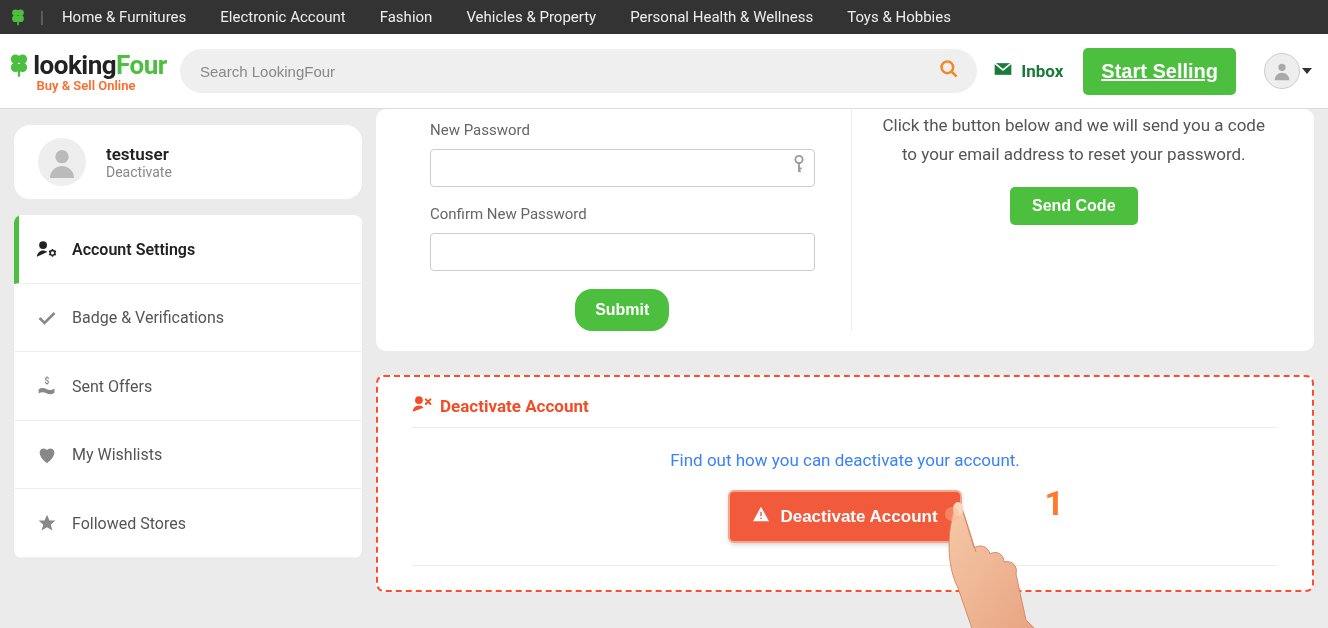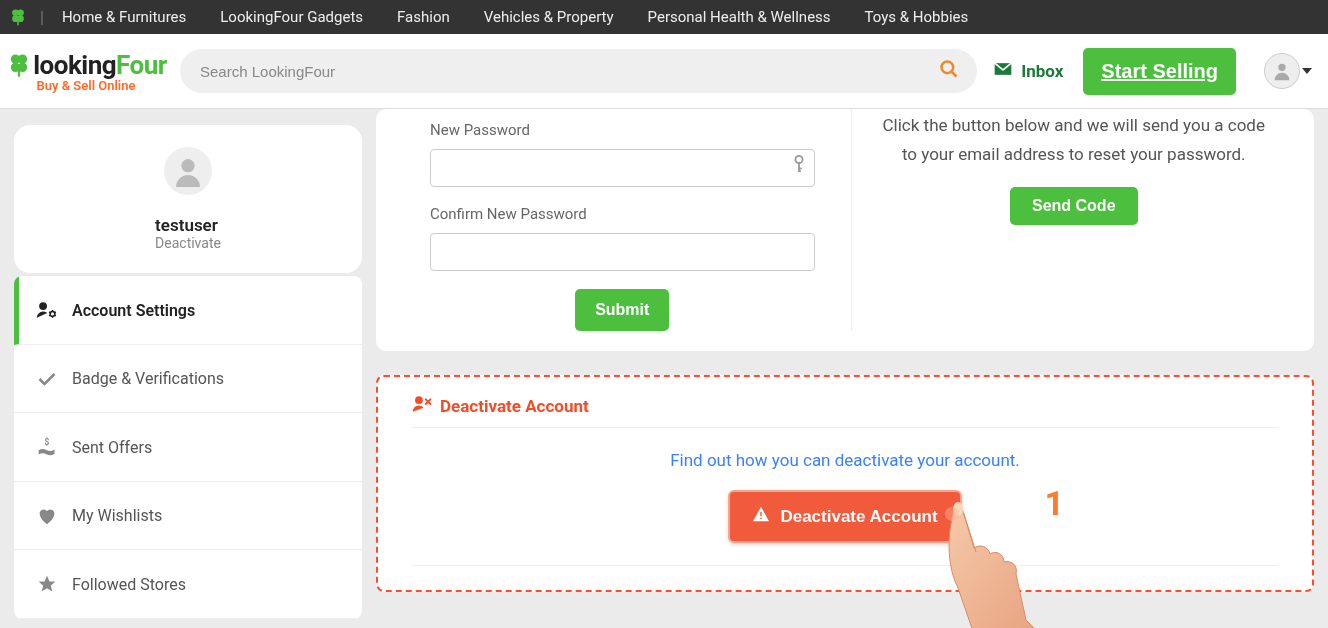--- a/index.html
+++ b/index.html
@@ -32,21 +32,21 @@
 .avatar-dd { display: flex; align-items: center; gap: 2px; cursor: pointer; }
 .avatar-circle { width: 36px; height: 36px; border-radius: 50%; background: #eee; border: 1px solid #ccc; display: flex; align-items: center; justify-content: center; color: #aaa; }
 .caret { width: 0; height: 0; border-left: 5px solid transparent; border-right: 5px solid transparent; border-top: 6px solid #333; }
 
 
 .layout { display: flex; }
 .sidebar { width: 376px; padding: 16px 14px 0 14px; }
 .main { flex: 1; padding-right: 14px; }
 
 
-.user-card { background: #fff; border-radius: 16px; padding: 22px 24px; display: flex; align-items: center; gap: 20px; margin-bottom: 3px; flex-direction: column; }
+.user-card { background: #fff; border-radius: 16px; padding: 13px 24px; display: flex; align-items: center; gap: 20px; margin-bottom: 16px; }
 .user-avatar { width: 48px; height: 48px; border-radius: 50%; background: #eee; display: flex; align-items: center; justify-content: center; color: #bbb; }
 .user-info .username { font-size: 17px; font-weight: 600; color: #222; }
 .user-info .status { font-size: 14px; color: #888; }
 
 
 .sidemenu { background: #fff; border-radius: 8px; overflow: hidden; }
 .menu-item { display: flex; align-items: center; gap: 14px; padding: 24px 22px; border-bottom: 1px solid #eee; cursor: pointer; color: #555; font-size: 16px; }
 .menu-item.active { border-left: 5px solid #4dbf3f; color: #222; font-weight: 600; padding-left: 17px; }
 .menu-item .menu-icon { width: 22px; color: #888; display: flex; justify-content: center; }
 .menu-item.active .menu-icon { color: #222; }
@@ -55,21 +55,21 @@
 .panel { background: #fff; border-radius: 10px; padding: 0 18px 20px; margin-bottom: 24px; }
 .pw-area { display: flex; }
 .pw-left { flex: 1; padding: 12px 36px 0 36px; }
 .pw-right { flex: 1; border-left: 1px solid #eee; padding: 2px 30px 0; text-align: center; color: #555; font-size: 17px; line-height: 1.7; }
 
 .field-label { color: #666; font-size: 15px; margin-bottom: 10px; }
 .field-row { margin-bottom: 18px; position: relative; }
 .input { width: 100%; height: 38px; border: 1px solid #ccc; border-radius: 4px; padding: 0 30px 0 10px; font-size: 14px; }
 .key-icon { position: absolute; right: 10px; bottom: 10px; color: #999; }
 .submit-row { text-align: center; }
-.btn-submit { background: #4dbf3f; color: #fff; border: none; border-radius: 5px; padding: 12px 20px; font-size: 16px; font-weight: 600; cursor: pointer; }
+.btn-submit { background: #4dbf3f; color: #fff; border: none; border-radius: 17px; padding: 12px 20px; font-size: 16px; font-weight: 600; cursor: pointer; }
 .btn-sendcode { background: #4dbf3f; color: #fff; border: none; border-radius: 5px; padding: 10px 22px; font-size: 16px; font-weight: 600; cursor: pointer; margin-top: 18px; }
 
 
 .deactivate-panel { border: 2px dashed #ff4d2b; border-radius: 8px; padding: 18px 34px 24px; background: #fff; position: relative; }
 .deact-head { display: flex; align-items: center; gap: 8px; color: #f04d28; font-size: 17px; font-weight: 700; padding-bottom: 10px; border-bottom: 1px solid #eee; }
 .deact-body { text-align: center; padding: 22px 0 0; }
 .deact-body .desc { color: #3b82f6; font-size: 17px; margin-bottom: 20px; }
 .btn-deact { background: #f15a3a; color: #fff; border: 2px solid #f7a58f; border-radius: 6px; padding: 14px 22px; font-size: 17px; font-weight: 700; cursor: pointer; display: inline-flex; align-items: center; gap: 10px; box-shadow: 0 2px 4px rgba(0,0,0,0.15); }
 .deact-divider-bottom { border-bottom: 1px solid #eee; margin-top: 22px; }
 
@@ -90,21 +90,21 @@
           <circle cx="15" cy="7" r="4"></circle>
           <circle cx="9" cy="14" r="4"></circle>
           <circle cx="15" cy="14" r="4"></circle>
           <rect x="11" y="16" width="2" height="6"></rect>
         </g>
       </svg>
   </span>
   <span class="divider-v">|</span>
   <div class="nav-links">
     <a class="nav-link">Home &amp; Furnitures</a>
-    <a class="nav-link">LookingFour Gadgets</a>
+    <a class="nav-link">Electronic Account</a>
     <a class="nav-link">Fashion</a>
     <a class="nav-link">Vehicles &amp; Property</a>
     <a class="nav-link">Personal Health &amp; Wellness</a>
     <a class="nav-link">Toys &amp; Hobbies</a>
   </div>
 </div>
 
 <div class="header">
   <div class="brand">
     <div class="logo-row">

